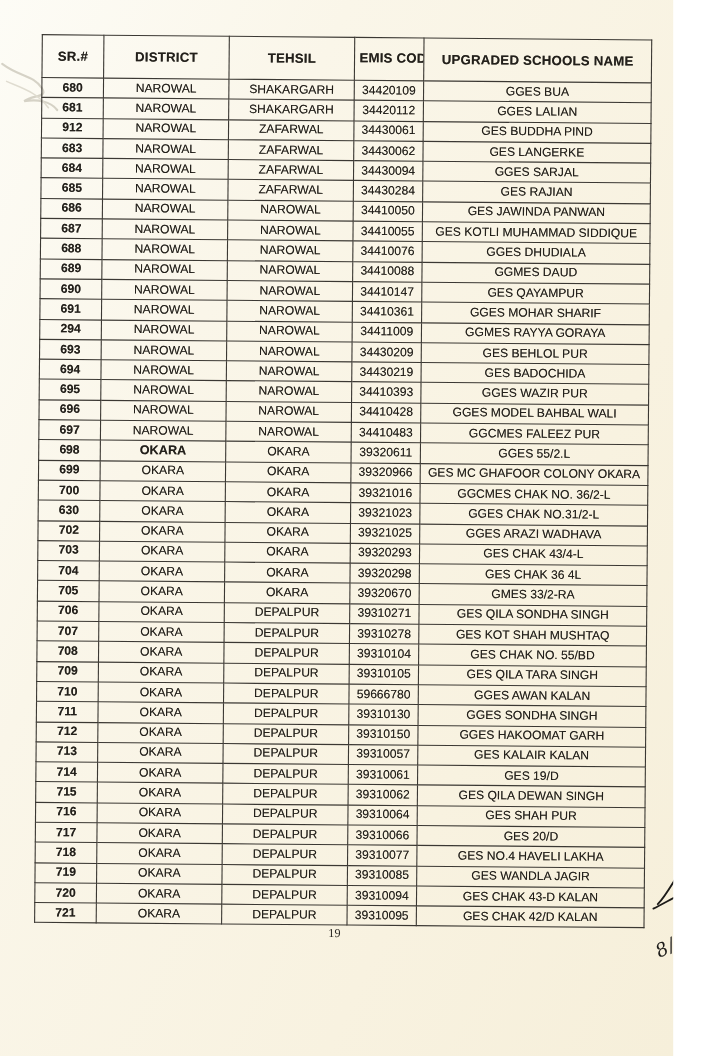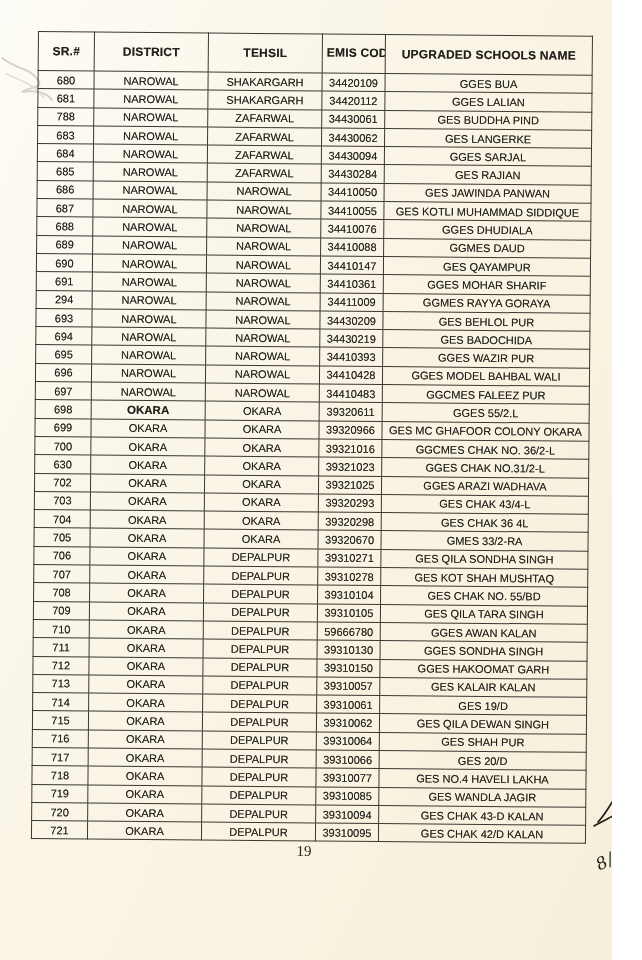--- a/index.html
+++ b/index.html
@@ -40,36 +40,36 @@
     font-weight: bold;
     height: 39px;
     text-align: center;
     letter-spacing: 0.2px;
   }
   table.schools td {
     font-size: 11px;
     height: 18.3px;
     text-align: center;
   }
-  td.sr { font-weight: normal; font-size: 11.5px; }
+  td.sr { font-weight: bold; font-size: 11.5px; }
   td.school { text-align: left; padding-left: 6px; }
   tr.bold-district td.district { font-weight: bold; font-size: 11.5px; }
   col.c-sr { width: 56px; }
   col.c-district { width: 114px; }
   col.c-tehsil { width: 114px; }
   col.c-emis { width: 63px; }
   col.c-school { width: auto; }
   th.h-emis { white-space: normal; line-height: 1.15; }
   .page-number {
     position: absolute;
     left: 284px; top: 843px;
     width: 40px;
     text-align: center;
     font-family: "Liberation Serif", serif;
-    font-size: 15px;
+    font-size: 11px;
     color: #2a2722;
   }
   .annotation {
     position: absolute;
     left: 592px; top: 780px;
     width: 64px; height: 110px;
   }
   .crease {
     position: absolute;
     left: 0; top: 40px;
@@ -114,21 +114,21 @@
             <td class="school">GGES BUA</td>
           </tr>
           <tr>
             <td class="sr">681</td>
             <td class="district">NAROWAL</td>
             <td class="tehsil">SHAKARGARH</td>
             <td class="emis">34420112</td>
             <td class="school">GGES LALIAN</td>
           </tr>
           <tr>
-            <td class="sr">788</td>
+            <td class="sr">912</td>
             <td class="district">NAROWAL</td>
             <td class="tehsil">ZAFARWAL</td>
             <td class="emis">34430061</td>
             <td class="school">GES BUDDHA PIND</td>
           </tr>
           <tr>
             <td class="sr">683</td>
             <td class="district">NAROWAL</td>
             <td class="tehsil">ZAFARWAL</td>
             <td class="emis">34430062</td>

